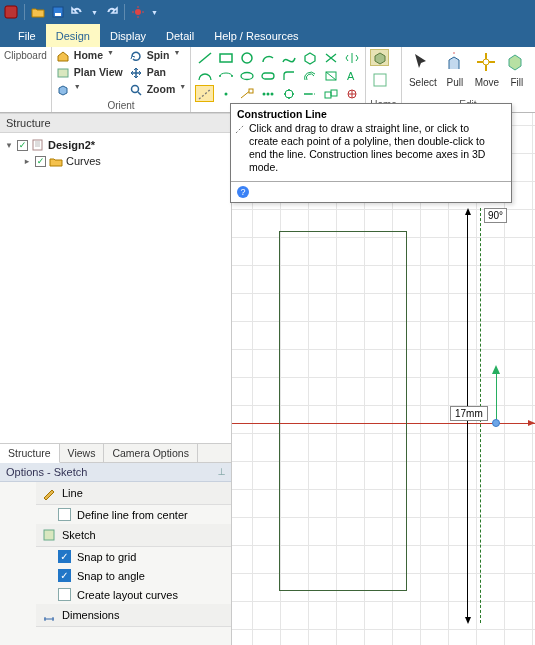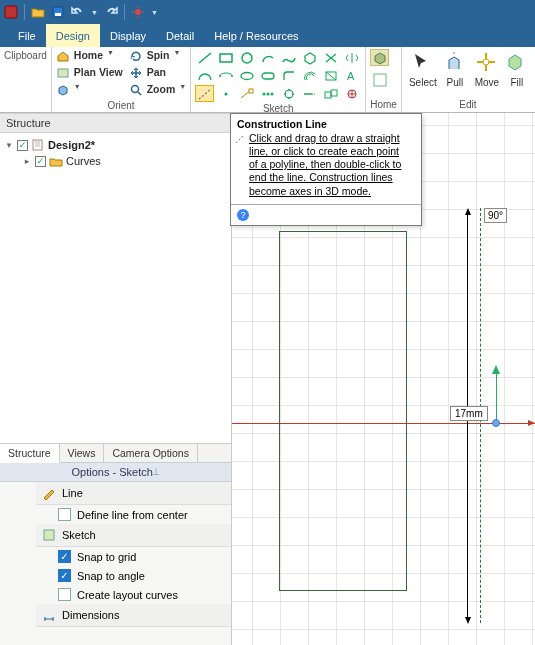--- a/index.html
+++ b/index.html
@@ -37,21 +37,21 @@
   .tree-arrow { width:10px; text-align:center; color:#666; font-size:9px;}
   .chk { width:11px; height:11px; border:1px solid #777; display:flex; align-items:center; justify-content:center; font-size:9px; color:#1a4; }
   .tree-icon { width:14px; height:12px; }
   .tree-row .name { font-weight:bold; }
   .tree-row.child { padding-left: 18px; }
   .tree-row.child .name { font-weight:normal; }
   
   .btabs { display:flex; border-top:1px solid #ccc; border-bottom:1px solid #ccc; background:#f3f3f1; }
   .btab { font-size:10.5px; padding:3px 8px; border-right:1px solid #ccc; cursor:pointer; color:#333;}
   .btab.active { background:#fff; border-bottom:1px solid #fff; margin-bottom:-1px; }
-  .opts-title { background:#e1e7ef; font-size:11px; padding:3px 6px; display:flex; justify-content:center; color:#335; border-bottom:1px solid #c7d0dd;}
+  .opts-title { background:#e1e7ef; font-size:11px; padding:3px 6px; display:flex; justify-content:space-between; color:#335; border-bottom:1px solid #c7d0dd;}
   .opts-section { font-size:11px;padding-left:36px; }
   .opt-head { display:flex; align-items:center; gap:6px; padding:4px 6px; background:#f0f0ee; border-bottom:1px solid #ddd; }
   .opt-head .oh-icon { width:14px; height:14px; }
   .opt-row { display:flex; align-items:center; gap:6px; padding:3px 6px 3px 22px; }
   .opt-row .chk2 { width:13px; height:13px; border:1px solid #8aa; background:#fff; display:flex; align-items:center; justify-content:center; color:#fff; font-size:10px;}
   .opt-row .chk2.on { background:#2176c7; border-color:#2176c7; }
   
   .canvas { flex:1; position:relative; background:#fff; }
   .grid { position:absolute; inset:0; background-image:
      linear-gradient(#e5e5e5 1px, transparent 1px),
@@ -65,23 +65,23 @@
   .y-axis { position:absolute; width:0; border-left:1px solid #27ae60; }
   .origin-dot { position:absolute; width:8px; height:8px; background:#6da6e8; border-radius:50%; border:1px solid #3d7cc9;}
   .angle-badge { position:absolute; background:#fff; border:1px solid #888; font-size:10px; padding:1px 3px; }
   .len-badge  { position:absolute; background:#fff; border:1px solid #888; font-size:10px; padding:1px 4px; }
   .arrowhead { position:absolute; width:0;height:0; }
   .arrowhead.up { border-left:3px solid transparent; border-right:3px solid transparent; border-bottom:7px solid #000;}
   .arrowhead.down { border-left:3px solid transparent; border-right:3px solid transparent; border-top:7px solid #000;}
   .x-arrow { position:absolute; width:0;height:0; border-top:3px solid transparent; border-bottom:3px solid transparent; border-left:7px solid #c0392b;}
   .y-arrow-g { position:absolute; width:0;height:0; border-left:4px solid transparent; border-right:4px solid transparent; border-bottom:9px solid #27ae60;}
   
-  .tooltip { position:absolute; left:230px; top:113px; width:192px; background:#fff; border:1px solid #7a7a7a; font-size:10.5px; box-shadow:2px 2px 4px rgba(0,0,0,0.15); z-index:50;}
+  .tooltip { position:absolute; left:230px; top:103px; width:282px; background:#fff; border:1px solid #7a7a7a; font-size:10.5px; box-shadow:2px 2px 4px rgba(0,0,0,0.15); z-index:50;}
   .tooltip .tt-head { font-weight:bold; padding:4px 6px 2px 6px; }
-  .tooltip .tt-body { padding: 0 12px 6px 18px; line-height:1.25; border-bottom:1px solid #aaa;text-decoration:underline;}
+  .tooltip .tt-body { padding: 0 12px 6px 18px; line-height:1.25; border-bottom:1px solid #aaa;}
   .tooltip .tt-foot { padding:4px 6px; display:flex; align-items:center; gap:4px;}
   .tooltip .tt-foot b { font-weight:bold; }
   .help-dot { width:12px; height:12px; border-radius:50%; background:#3b82f6; color:#fff; font-size:9px; display:flex; align-items:center; justify-content:center;}
 </style>
 </head>
 <body>
 
 <div class="titlebar">
   <span class="tb-icon">
       <svg width="14" height="14">

